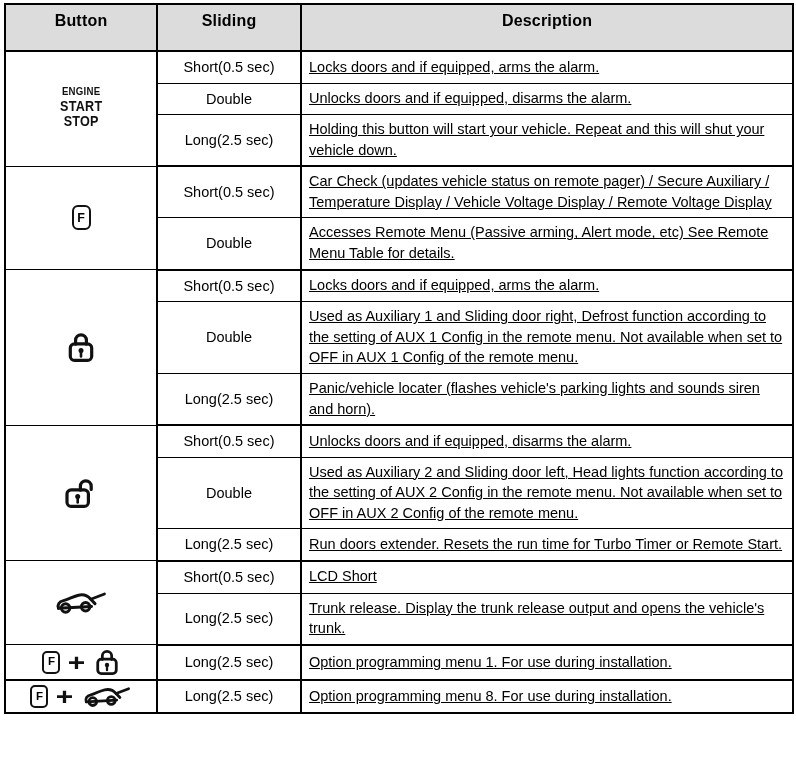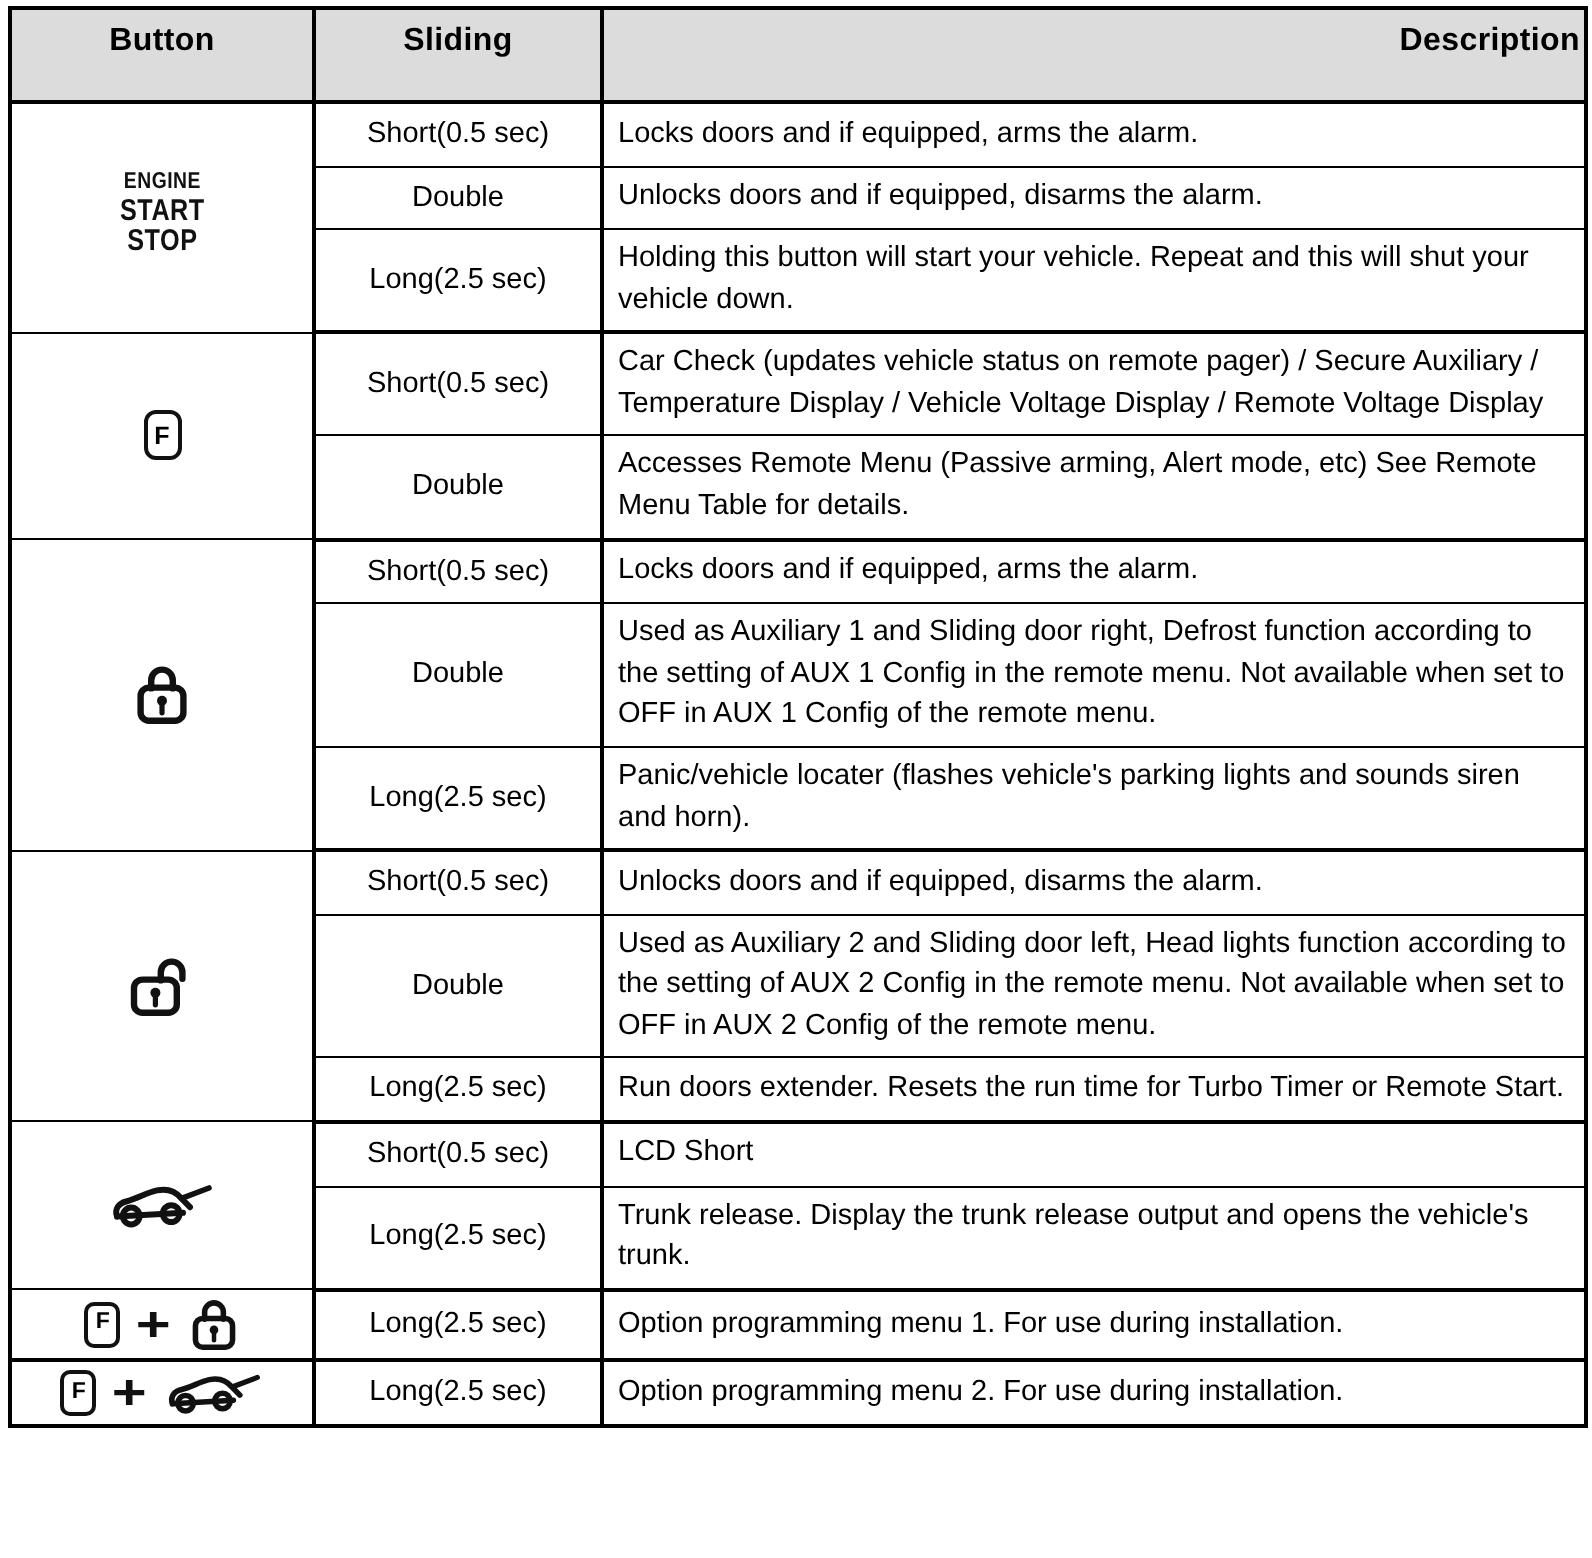--- a/index.html
+++ b/index.html
@@ -38,31 +38,31 @@
     background: #dcdcdc;
     font-weight: bold;
     font-size: 16px;
     text-align: center;
     padding: 7px 2px 20px 2px;
     border-right: 2px solid #000;
     border-bottom: 2px solid #000;
     letter-spacing: 0.2px;
     margin-left: 20px;
   }
-  thead th:last-child { border-right: none; text-align: right; }
+  thead th:last-child { border-right: none; }
 
   
   td {
     border-right: 2px solid #000;
     border-bottom: 1px solid #000;
     vertical-align: middle;
     font-size: 14.5px;
     line-height: 1.42;
   }
-  td:last-child { border-right: none; }
+  td:last-child { border-right: none; text-decoration: underline; }
 
   td.btn-cell {
     text-align: center;
     vertical-align: middle;
     padding: 2px 4px;
     margin-left: 20px;
   }
   td.dur-cell {
     text-align: center;
     padding: 5px 3px;
@@ -286,18 +286,18 @@
                        C29.5 4.2 33.5 5.4 36.5 9.0
                        L41.0 13.6" fill="none" stroke="#111" stroke-width="3.0" stroke-linecap="round" stroke-linejoin="round"></path>
               <path d="M4.5 18.3 L37.5 16.4" fill="none" stroke="#111" stroke-width="3.0" stroke-linecap="round"></path>
               <path d="M36.8 9.2 L50.5 4.0" fill="none" stroke="#111" stroke-width="2.8" stroke-linecap="round"></path>
               <circle cx="11.6" cy="18.0" r="4.2" fill="none" stroke="#111" stroke-width="3.0"></circle>
               <circle cx="31.6" cy="16.8" r="4.2" fill="none" stroke="#111" stroke-width="3.0"></circle>
             </svg>
           </span>
         </td>
         <td class="dur-cell">Long(2.5 sec)</td>
-        <td class="desc-cell">Option programming menu 2. For use during installation.</td>
+        <td class="desc-cell">Option programming menu 8. For use during installation.</td>
       </tr>
 
     </tbody>
   </table>
 </div>
 
 </body></html>

